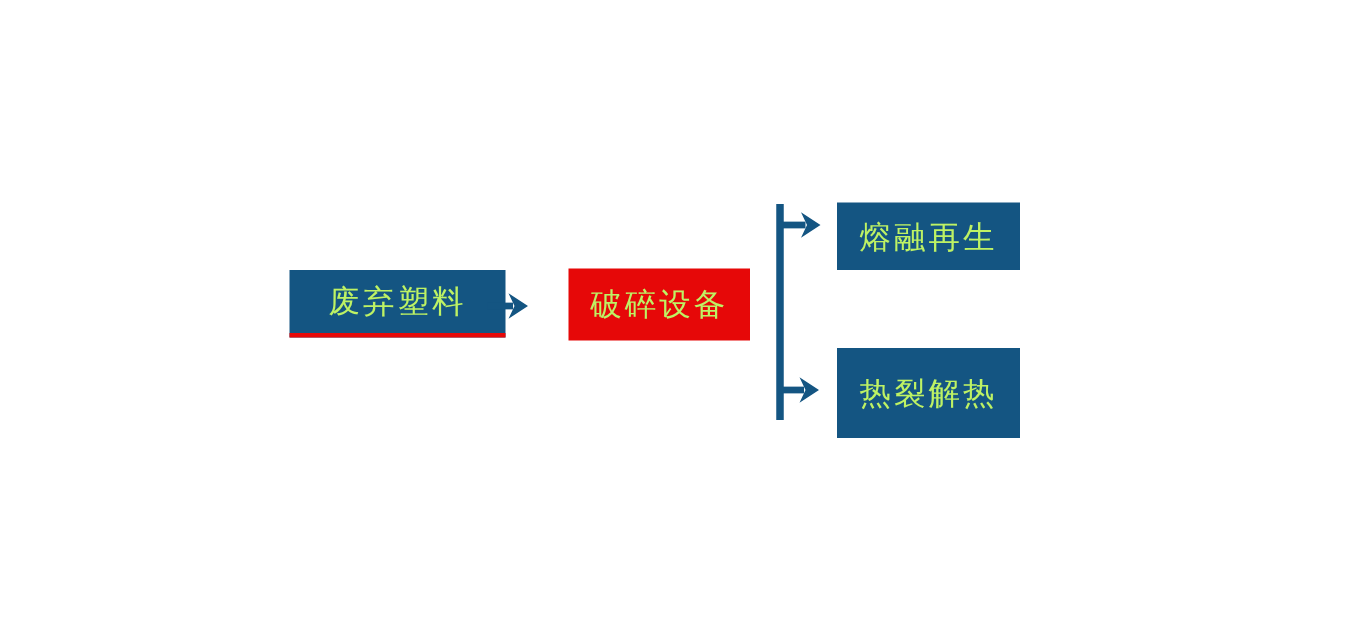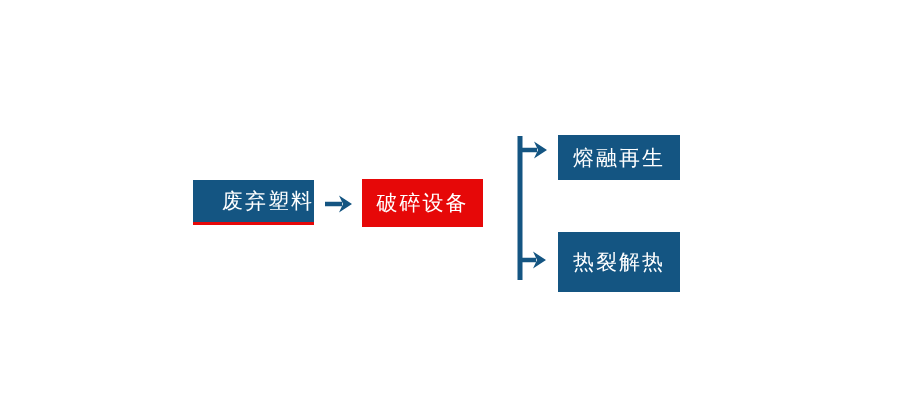--- a/index.html
+++ b/index.html
@@ -13,36 +13,35 @@
     height: 411px;
     background: #ffffff;
     overflow: hidden;
     font-family: "DejaVu Sans", "Liberation Sans", sans-serif;
   }
   .node {
     position: absolute;
     display: flex;
     align-items: center;
     justify-content: center;
-    color: #ffffff;
+    color: #bef264;
     font-size: 21px;
     font-weight: 400;
     letter-spacing: 2px;
     white-space: nowrap;
     box-sizing: border-box;
   }
   .node-blue { background: #145582; }
   .node-red  { background: #e60808; }
   .node-source {
-    left: 193px; top: 180px; width: 121px; height: 45px;
+    left: 193px; top: 180px; width: 144px; height: 45px;
     border-bottom: 3px solid #e60808;
-    justify-content: flex-end;
   }
   .node-process {
-    left: 362px; top: 179px; width: 121px; height: 48px;
+    left: 379px; top: 179px; width: 121px; height: 48px;
   }
   .node-out-top {
     left: 558px; top: 135px; width: 122px; height: 45px;
   }
   .node-out-bottom {
     left: 558px; top: 232px; width: 122px; height: 60px;
   }
   .connectors {
     position: absolute;
     left: 0; top: 0;

